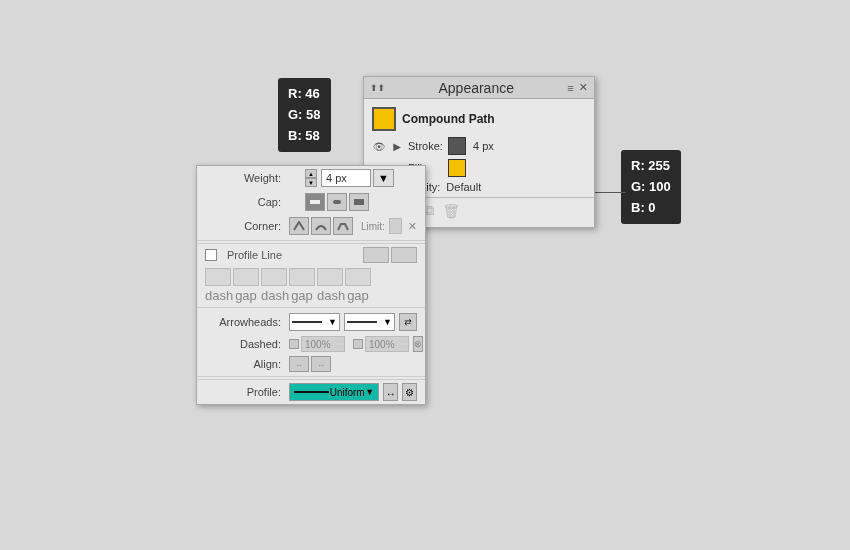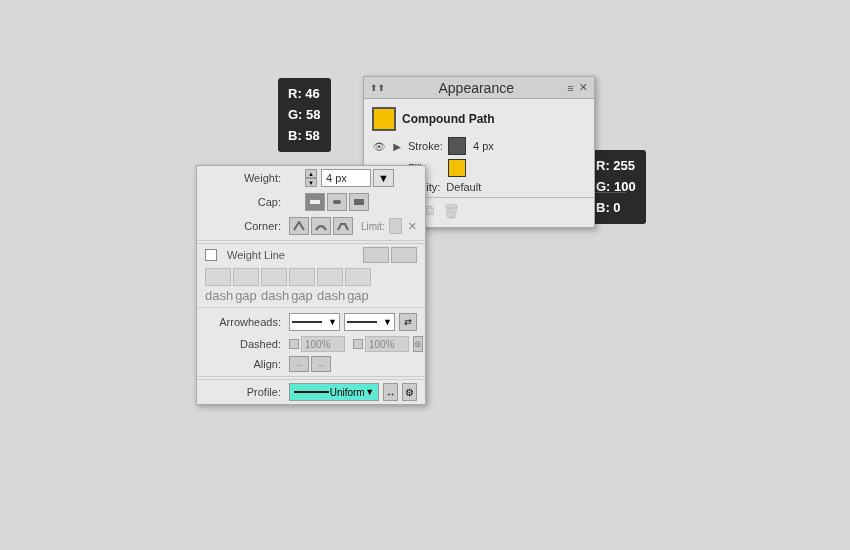--- a/index.html
+++ b/index.html
@@ -24,21 +24,21 @@
       line-height: 1.6;
       position: absolute;
     }
 
     #tooltip-dark {
       left: 278px;
       top: 78px;
     }
 
     #tooltip-yellow {
-      left: 586px;
+      left: 621px;
       top: 150px;
     }
 
     
     .appearance-panel {
       position: absolute;
       left: 363px;
       top: 76px;
       width: 232px;
       background: #e8e8e8;
@@ -381,21 +381,21 @@
       display: flex;
       align-items: center;
       padding: 3px 8px;
       gap: 4px;
       border-top: 1px solid #ccc;
     }
 
     .profile-select {
       width: 110px;
       height: 18px;
-      background: #5eead4;
+      background: #14b8a6;
       border: 1px solid #999;
       display: flex;
       align-items: center;
       padding: 0 4px;
       justify-content: space-between;
       font-size: 10px;
     }
 
     .profile-line {
       width: 35px;
@@ -555,21 +555,21 @@
     <div class="limit-input"></div>
     <span class="x-btn">✕</span>
   </div>
 
 
   <div class="panel-section-divider"></div>
 
   <div class="dashed-section">
     <div class="dashed-row">
       <div class="checkbox"></div>
-      <span style="margin-left:4px;color:#555;">Weight Line</span>
+      <span style="margin-left:4px;color:#555;">Profile Line</span>
       <div class="dashed-boxes">
         <div class="dash-box"></div>
         <div class="dash-box"></div>
       </div>
     </div>
   </div>
 
   <div class="dash-inputs-row">
     <div class="dash-input-cell"></div>
     <div class="dash-input-cell"></div>

